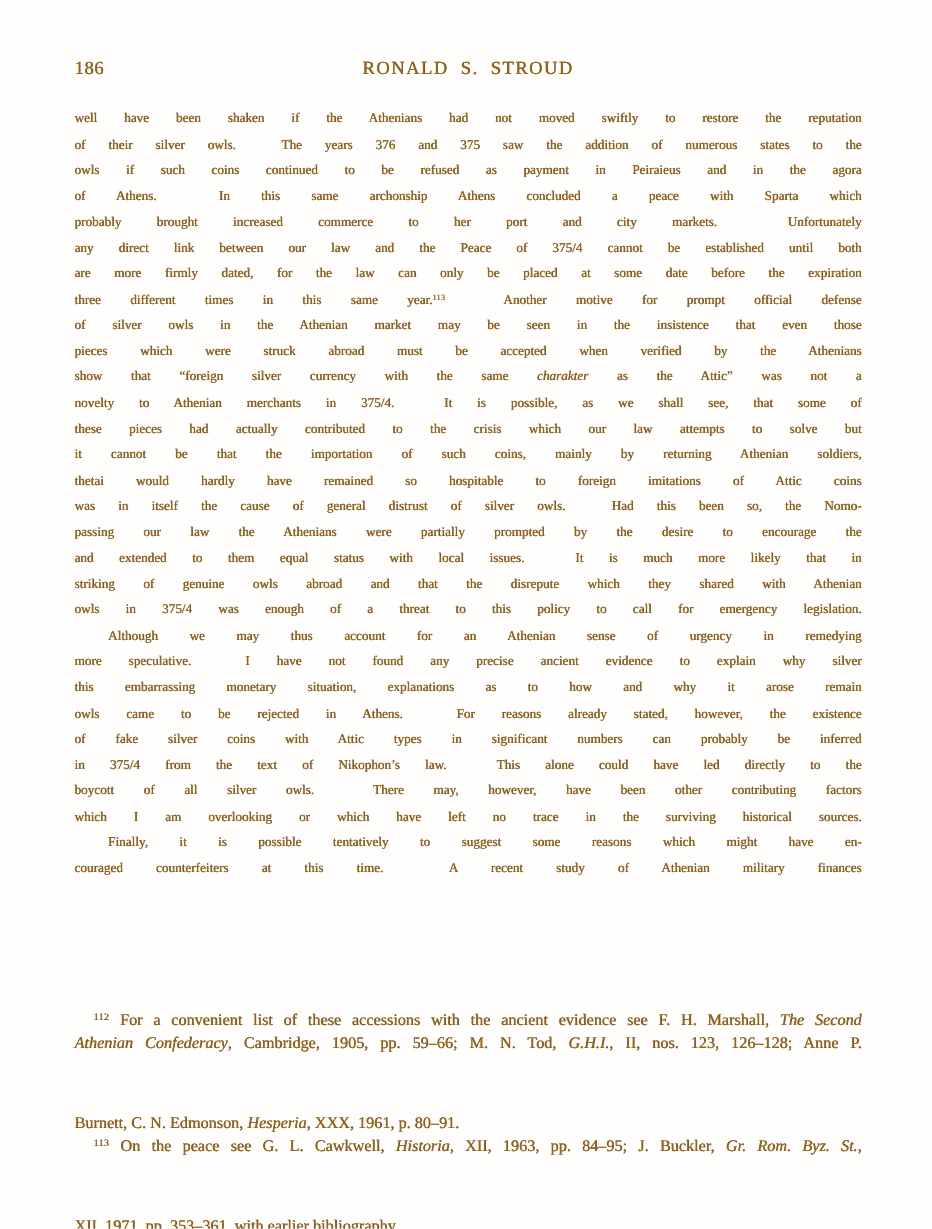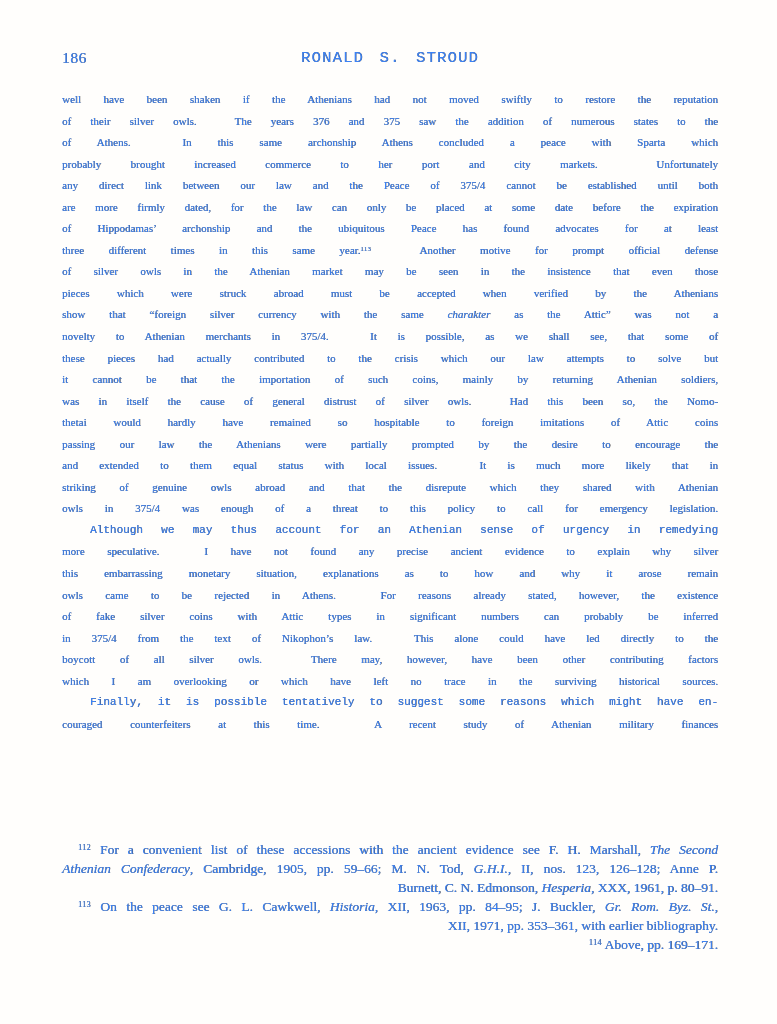--- a/index.html
+++ b/index.html
@@ -5,21 +5,21 @@
   html, body {
     margin: 0;
     padding: 0;
     background: #ffffff;
   }
   .page {
     position: relative;
     width: 777px;
     height: 1024px;
     background: #fffefc;
-    color: #3b82f6;
+    color: #a16207;
     font-family: "Liberation Serif", "DejaVu Serif", serif;
     overflow: hidden;
     text-shadow: 0.3px 0 0 rgba(22,22,22,0.75);
   }
   .header {
     position: absolute;
     top: 49px;
     left: 62px;
     width: 656px;
     height: 20px;
@@ -29,53 +29,52 @@
   .pagenum {
     position: absolute;
     left: 0;
     top: 0;
     letter-spacing: 0.5px;
   }
   .running-head {
     text-align: center;
     letter-spacing: 1.2px;
     word-spacing: 5px;
-    font-family: Liberation Mono, monospace;
   }
   .body-text {
     position: absolute;
     top: 89px;
     left: 62px;
     width: 656px;
     font-size: 11px;
     line-height: 21.55px;
   }
   .line {
     text-align: justify;
     text-align-last: justify;
   }
   .para.indent .line:first-child {
     text-indent: 28px;
-    font-family: Liberation Mono, monospace;
   }
   .footnotes {
     position: absolute;
     top: 840px;
     left: 62px;
     width: 656px;
     font-size: 13.5px;
     line-height: 19px;
   }
   .fn-line {
     text-align: justify;
     text-align-last: justify;
   }
   .fn-line.noj {
-    text-align: right;
+    text-align: left;
     text-align-last: auto;
+    margin-top: 48px;
   }
   .fn-line.fn-first {
     text-indent: 16px;
   }
   sup {
     font-size: 61%;
     line-height: 0;
     position: relative;
     top: -0.45em;
     vertical-align: baseline;
@@ -88,34 +87,34 @@
 
 <div class="page">
   <div class="header">
     <span class="pagenum">186</span>
     <div class="running-head">RONALD S. STROUD</div>
   </div>
   <div class="body-text">
       <div class="para">
         <div class="line">well have been shaken if the Athenians had not moved swiftly to restore the reputation</div>
         <div class="line">of their silver owls.&nbsp; The years 376 and 375 saw the addition of numerous states to the</div>
+        <div class="line">owls if such coins continued to be refused as payment in Peiraieus and in the agora</div>
         <div class="line">of Athens.&nbsp; In this same archonship Athens concluded a peace with Sparta which</div>
         <div class="line">probably brought increased commerce to her port and city markets.&nbsp; Unfortunately</div>
         <div class="line">any direct link between our law and the Peace of 375/4 cannot be established until both</div>
         <div class="line">are more firmly dated, for the law can only be placed at some date before the expiration</div>
-        <div class="line">of Hippodamas’ archonship and the ubiquitous Peace has found advocates for at least</div>
         <div class="line">three different times in this same year.<sup>113</sup>&nbsp; Another motive for prompt official defense</div>
         <div class="line">of silver owls in the Athenian market may be seen in the insistence that even those</div>
         <div class="line">pieces which were struck abroad must be accepted when verified by the Athenians</div>
         <div class="line">show that “foreign silver currency with the same <i>charakter</i> as the Attic” was not a</div>
         <div class="line">novelty to Athenian merchants in 375/4.&nbsp; It is possible, as we shall see, that some of</div>
         <div class="line">these pieces had actually contributed to the crisis which our law attempts to solve but</div>
         <div class="line">it cannot be that the importation of such coins, mainly by returning Athenian soldiers,</div>
+        <div class="line">thetai would hardly have remained so hospitable to foreign imitations of Attic coins</div>
         <div class="line">was in itself the cause of general distrust of silver owls.&nbsp; Had this been so, the Nomo-</div>
-        <div class="line">thetai would hardly have remained so hospitable to foreign imitations of Attic coins</div>
         <div class="line">passing our law the Athenians were partially prompted by the desire to encourage the</div>
         <div class="line">and extended to them equal status with local issues.&nbsp; It is much more likely that in</div>
         <div class="line">striking of genuine owls abroad and that the disrepute which they shared with Athenian</div>
         <div class="line">owls in 375/4 was enough of a threat to this policy to call for emergency legislation.</div>
       </div>
       <div class="para indent">
         <div class="line">Although we may thus account for an Athenian sense of urgency in remedying</div>
         <div class="line">more speculative.&nbsp; I have not found any precise ancient evidence to explain why silver</div>
         <div class="line">this embarrassing monetary situation, explanations as to how and why it arose remain</div>
         <div class="line">owls came to be rejected in Athens.&nbsp; For reasons already stated, however, the existence</div>

